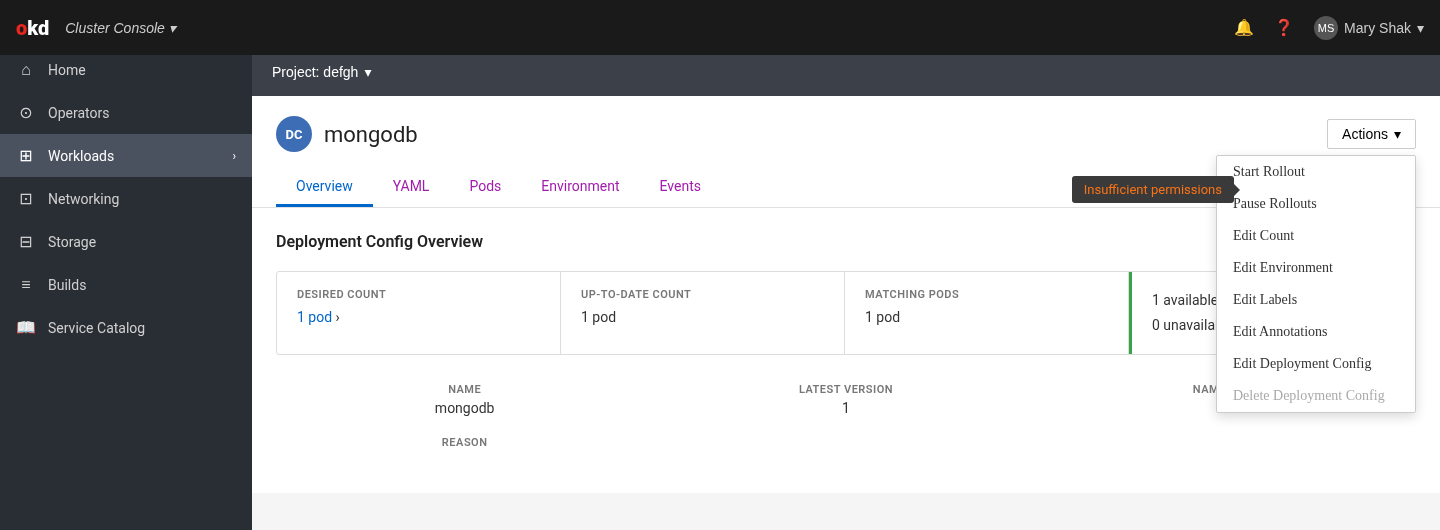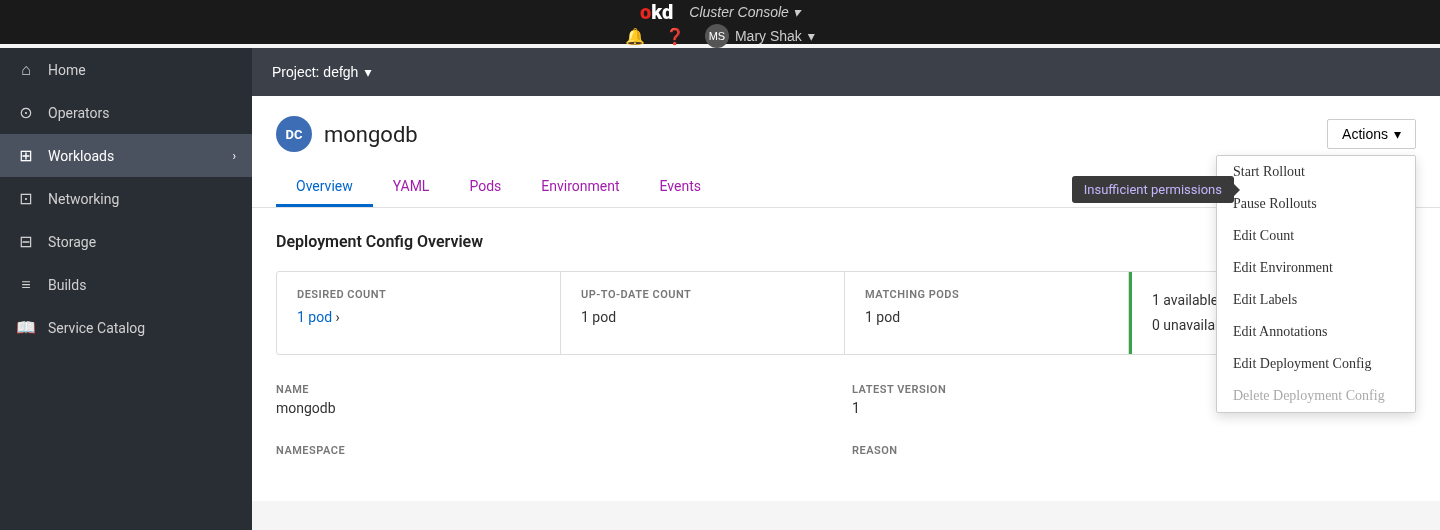--- a/index.html
+++ b/index.html
@@ -1,29 +1,28 @@
 <!DOCTYPE html>
 <html><head>
   <meta charset="utf-8">
   <style>
     * { box-sizing: border-box; margin: 0; padding: 0; }
     body { font-family: -apple-system, BlinkMacSystemFont, 'Segoe UI', Roboto, sans-serif; font-size: 14px; background: #f5f5f5; }
 
     
     .navbar {
       background: #1a1a1a;
-      height: 44px;
+      height: 55px;
       display: flex;
       align-items: center;
       padding: 0 16px;
       justify-content: space-between;
       position: fixed;
       top: 0; left: 0; right: 0;
       z-index: 100;
-      flex-direction: column;
     }
     .navbar-left { display: flex; align-items: center; gap: 16px; }
     .okd-logo { display: flex; align-items: center; }
     .cluster-console-btn {
       background: transparent;
       border: none;
       color: #ccc;
       font-size: 14px;
       cursor: pointer;
       display: flex;
@@ -181,21 +180,21 @@
       white-space: nowrap;
     }
     .dropdown-item.disabled { color: #aaa; cursor: not-allowed; }
 
     
     .tooltip-box {
       position: absolute;
       right: 206px;
       top: 176px;
       background: #3a3a3a;
-      color: #c4b5fd;
+      color: #f97316;
       padding: 6px 12px;
       border-radius: 3px;
       font-size: 13px;
       white-space: nowrap;
       z-index: 300;
     }
     .tooltip-box::after {
       content: '';
       position: absolute;
       right: -6px;
@@ -270,22 +269,23 @@
       font-size: 14px;
       color: #333;
       line-height: 1.8;
     }
     .availability-box .avail { color: #333; }
     .availability-box .unavail { color: #333; }
 
     
     .info-grid {
       display: grid;
-      grid-template-columns: 1fr 1fr;
-      gap: 12px;
+      grid-template-columns: 1fr 1fr 1fr;
+      gap: 4px;
+      text-align: center;
     }
     .info-cell {
       padding: 0 0 16px 0;
     }
     .info-label {
       font-size: 11px;
       font-weight: 600;
       color: #777;
       text-transform: uppercase;
       letter-spacing: 0.5px;

